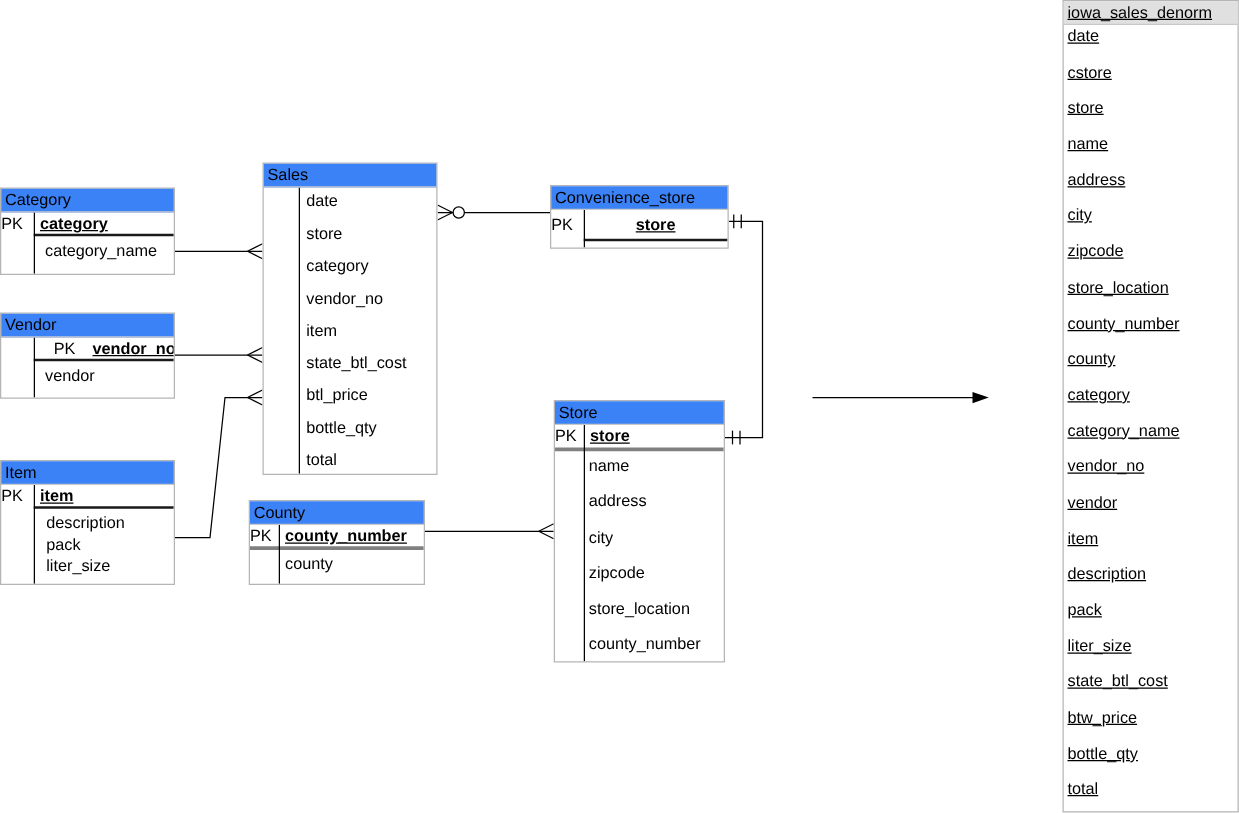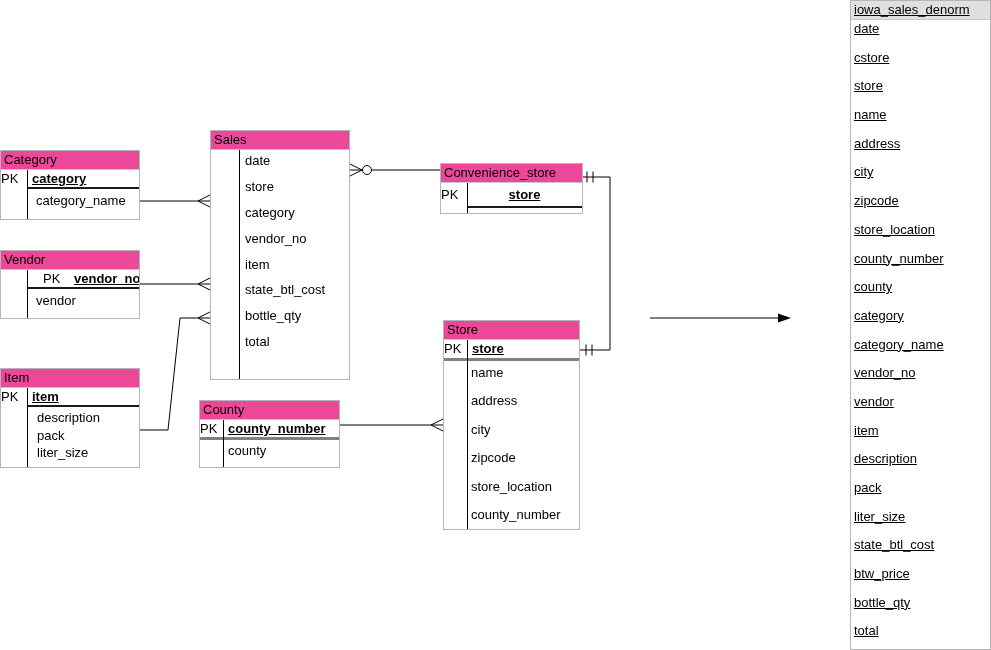--- a/index.html
+++ b/index.html
@@ -7,21 +7,21 @@
     width:991px; height:650px; background:#ffffff; position:relative; overflow:hidden;
     font-family:"Liberation Sans", sans-serif; font-size:13px; color:#000;
   }
   #canvas { position:absolute; left:0; top:0; width:991px; height:650px; }
   #connector-layer { position:absolute; left:0; top:0; z-index:1; }
   .erd-table {
     position:absolute; background:#ffffff; border:1px solid #b5b5b5;
     box-sizing:border-box; z-index:2; display:flex; flex-direction:column;
   }
   .erd-header {
-    background:#ec4899; padding-left:3px; border-bottom:1px solid #c9c9c9;
+    background:#3b82f6; padding-left:3px; border-bottom:1px solid #c9c9c9;
     white-space:nowrap; overflow:hidden; flex:0 0 auto;
   }
   .erd-body { position:relative; flex:1 1 auto; overflow:hidden; }
   .erd-vline { position:absolute; top:0; bottom:0; width:1px; background:#000; }
   .erd-pk-row { position:relative; white-space:nowrap; overflow:hidden; }
   .pk-label { display:inline-block; text-align:left; vertical-align:top; }
   .pk-field { font-weight:bold; text-decoration:underline; padding-left:5px; display:inline-block; vertical-align:top; }
   .erd-sep-black { height:2px; background:#1a1a1a; }
   .erd-sep-gray { height:3px; background:#808080; }
   .erd-field { white-space:nowrap; overflow:hidden; }
@@ -108,37 +108,38 @@
       <div class="erd-header" style="height: 18px; line-height: 18px;">Sales</div>
       <div class="erd-body">
         <div class="erd-vline" style="left: 28px;"></div>
         <div style="margin-top: -2px;">
           <div class="erd-field" style="height: 25.9px; line-height: 25.9px; padding-left: 34px;">date</div>
           <div class="erd-field" style="height: 25.9px; line-height: 25.9px; padding-left: 34px;">store</div>
           <div class="erd-field" style="height: 25.9px; line-height: 25.9px; padding-left: 34px;">category</div>
           <div class="erd-field" style="height: 25.9px; line-height: 25.9px; padding-left: 34px;">vendor_no</div>
           <div class="erd-field" style="height: 25.9px; line-height: 25.9px; padding-left: 34px;">item</div>
           <div class="erd-field" style="height: 25.9px; line-height: 25.9px; padding-left: 34px;">state_btl_cost</div>
+          <div class="erd-field" style="height: 25.9px; line-height: 25.9px; padding-left: 34px;">btl_price</div>
           <div class="erd-field" style="height: 25.9px; line-height: 25.9px; padding-left: 34px;">bottle_qty</div>
           <div class="erd-field" style="height: 25.9px; line-height: 25.9px; padding-left: 34px;">total</div>
         </div>
       </div>
     </div>
     <div class="erd-table" style="left: 199px; top: 400px; width: 141px; height: 68px;">
       <div class="erd-header" style="height: 18px; line-height: 18px;">County</div>
       <div class="erd-body">
         <div class="erd-vline" style="left: 23px;"></div>
         <div class="erd-pk-row" style="height: 17px; line-height: 17px;"><span class="pk-label" style="width: 23px;">PK</span><span class="pk-field">county_number</span></div>
         <div class="erd-sep-gray"></div>
         <div>
           <div class="erd-field" style="height: 22px; line-height: 22px; padding-left: 28px;">county</div>
         </div>
       </div>
     </div>
-    <div class="erd-table" style="left: 440px; top: 148px; width: 143px; height: 51px; margin-top: 15px;">
+    <div class="erd-table" style="left: 440px; top: 148px; width: 143px; height: 51px;">
       <div class="erd-header" style="height: 18px; line-height: 18px;">Convenience_store</div>
       <div class="erd-body">
         <div class="erd-vline" style="left: 26px;"></div>
         <div class="erd-pk-row" style="height: 23px; line-height: 23px;"><span class="pk-label" style="width: 26px;">PK</span><span class="pk-field" style="width: 115px; text-align: center; padding-left: 0px;">store</span></div>
         <div class="erd-sep-black" style="margin-left: 26px;"></div>
         <div></div>
       </div>
     </div>
     <div class="erd-table" style="left: 443px; top: 320px; width: 137px; height: 210px;">
       <div class="erd-header" style="height: 18px; line-height: 18px;">Store</div>

